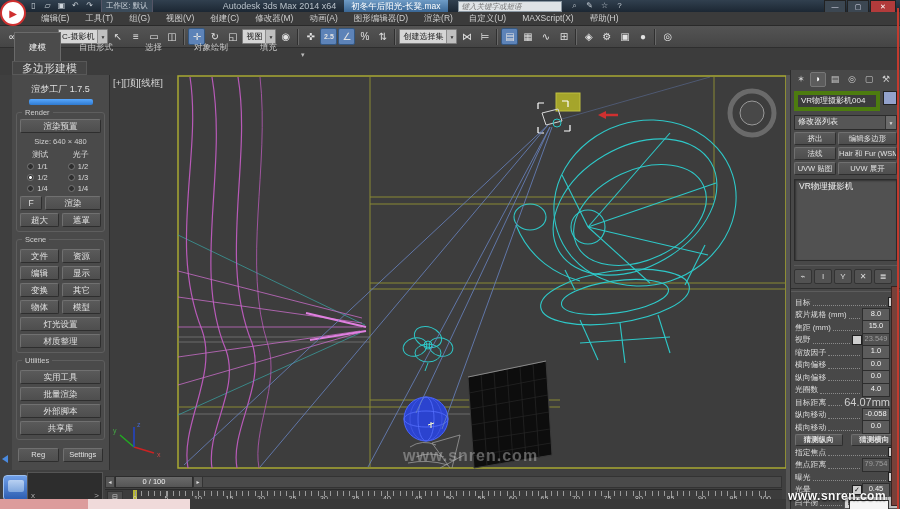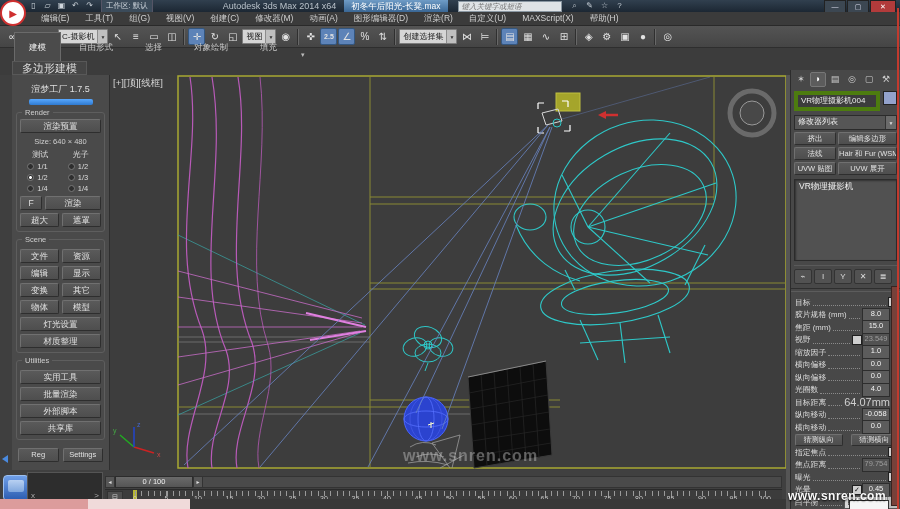--- a/index.html
+++ b/index.html
@@ -125,21 +125,21 @@
   .cb{width:8px;height:8px;background:#cfcfcf;border:1px solid #1f1f1f;font-size:7px;line-height:8px;
       text-align:center;color:#111;flex:none;}
   .cb.un{background:#cfcfcf;color:transparent;}
   .val{width:28px;height:14px;background:#5c5c5c;border:1px solid #2d2d2d;color:#f2f2f2;font-size:7.5px;
        line-height:10px;text-align:center;box-sizing:border-box;flex:none;overflow:hidden;}
   .val.dis{color:#9c9c9c;background:#525252;}
   .spin{width:7px;height:10px;display:flex;flex-direction:column;flex:none;margin-left:1px;}
   .spin div{flex:1;background:#6a6a6a;border:1px solid #333;font-size:4px;line-height:4px;
             text-align:center;color:#ddd;}
   .pstatic{font-size:11px;color:#cfcfcf;flex:none;margin-right:8px;}
-  .pbtnrow{display:flex;gap:8px;width:100%;}
+  .pbtnrow{display:flex;gap:8px;width:100%;font-weight:bold;}
   .pbtnrow .btn{flex:1;height:12px;line-height:10px;font-size:7.5px;}
   .pdd{display:flex;width:52px;height:11px;background:#d6d6d6;border:1px solid #555;flex:none;}
   .pdd .lbl{flex:1;font-size:7.5px;color:#111;line-height:10px;padding:0 2px;white-space:nowrap;overflow:hidden;}
   .pdd .arr{width:9px;background:#bdbdbd;border-left:1px solid #888;font-size:5px;color:#333;
             display:flex;align-items:center;justify-content:center;}
   #wb-swatch{position:absolute;left:58px;top:430px;width:38px;height:10px;background:#f5f5f5;
              border:1px solid #333;}
   #panel-scrollbar{position:absolute;right:2px;top:216px;width:5px;height:218px;background:#77413a;
                    border:1px solid #3a2320;}
   

